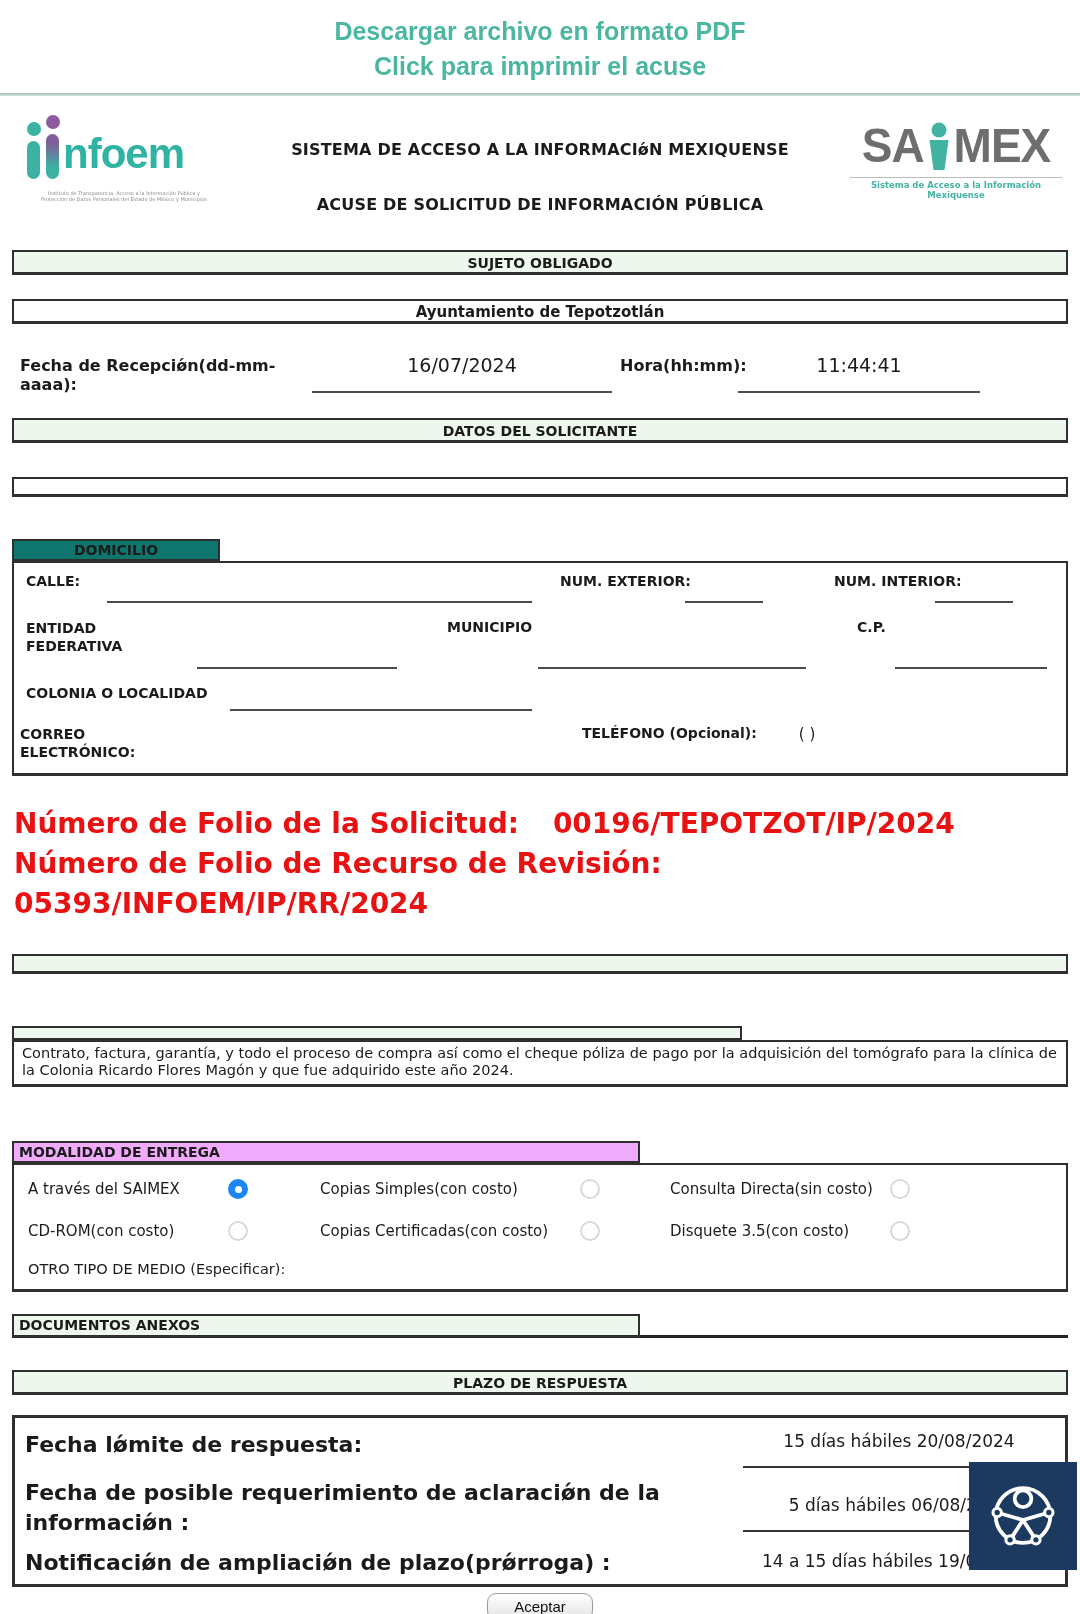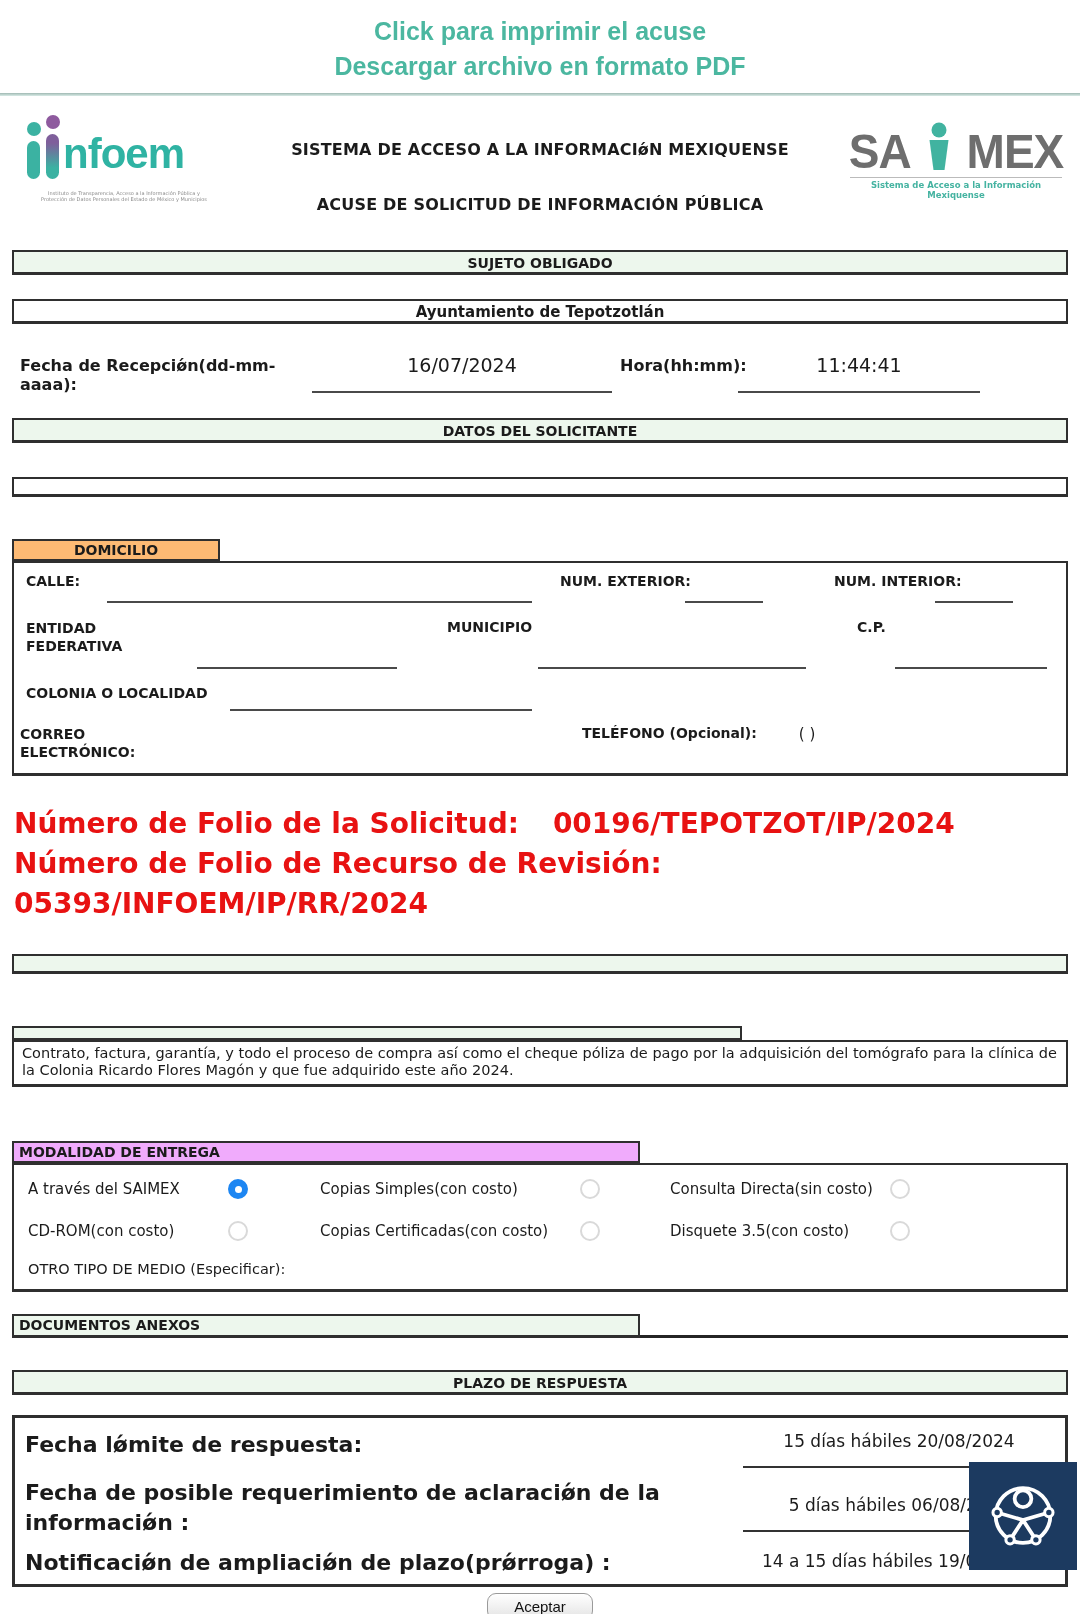--- a/index.html
+++ b/index.html
@@ -23,21 +23,21 @@
   .inf-stem.s1 { left:9px; top:27px; height:38px; }
   .inf-stem.s2 { left:28px; top:20px; height:45px; background:linear-gradient(#7f5f9b 20%, #3bb2a2 75%); }
   .inf-word { position:absolute; left:45px; top:16px; font-family:"Liberation Sans", sans-serif;
               font-weight:bold; font-size:42px; color:#2fb3a3; letter-spacing:-1px; line-height:48px; }
   .inf-caption { position:absolute; left:8px; top:76px; width:196px; font-size:5px; line-height:6px;
                  color:#8a8a8a; text-align:center; }
   .center-titles { flex:1; text-align:center; }
   .sys-title { margin-top:26px; font-weight:bold; font-size:16px; letter-spacing:.2px; }
   .acuse-title { margin-top:36px; font-weight:bold; font-size:16px; letter-spacing:.2px; }
   .saimex-logo { width:212px; text-align:center; padding-top:8px; }
-  .saimex-word { display:flex; justify-content:center; align-items:flex-end;gap:13px; }
+  .saimex-word { display:flex; justify-content:center; align-items:flex-start; }
   .saimex-txt { font-family:"Liberation Sans", sans-serif; font-weight:bold; font-size:46px;
                 color:#6e6e6e; letter-spacing:-1px; line-height:46px; transform:scaleY(1.05); }
   .saimex-person { margin:0 2px; }
   .saimex-caption { margin-top:3px; font-size:8.5px; font-weight:bold; color:#45b3a1;
                     border-top:1px solid #bbb; padding-top:2px; display:inline-block; }
 
   
   .gbar, .wbar { margin:0 12px; border:2px solid #2f2f2f; border-bottom-width:3px;
                  background:#edf7ed; text-align:center; font-weight:bold; font-size:14px;
                  line-height:20px; height:25px; padding-top:1px; }
@@ -50,21 +50,21 @@
   .bar-plazo { margin-top:32px; }
 
   
   .recep-row { display:flex; margin:30px 12px 0; align-items:flex-start; }
   .recep-l1 { font-weight:bold; font-size:16px; padding-left:8px; width:300px; padding-top:2px; }
   .recep-v1 { width:300px; text-align:center; font-size:19px; border-bottom:2px solid #4a4a4a; padding-bottom:15px; }
   .recep-l2 { font-weight:bold; font-size:16px; width:118px; margin-left:8px; padding-top:2px; }
   .recep-v2 { width:242px; text-align:center; font-size:19px; border-bottom:2px solid #4a4a4a; padding-bottom:15px; }
 
   
-  .dom-tab { margin:42px 0 0 12px; width:208px; height:22px; background:#fdba74; border:2px solid #2f2f2f;
+  .dom-tab { margin:42px 0 0 12px; width:208px; height:22px; background:#0f766e; border:2px solid #2f2f2f;
              text-align:center; font-weight:bold; font-size:14px; line-height:18px; }
   .dom-box { margin:0 12px; border:2px solid #2f2f2f; border-bottom-width:3px; padding:10px 0 12px; }
   .dom-box .lbl { font-weight:bold; font-size:14px; }
   .frow { display:flex; }
   .u { height:2px; background:#4a4a4a; }
   .r1 { padding-top:0;gap:24px; }
   .l-calle { margin-left:12px; width:510px; }
   .l-numext { width:250px; }
   .lines1 { margin-top:12px; }
   .u-calle { margin-left:93px; width:425px; }
@@ -147,22 +147,22 @@
   .a11y-widget { position:absolute; left:969px; top:1462px; width:108px; height:108px;
                  background:#1c3a60; display:flex; align-items:center; justify-content:center;
                  cursor:pointer; z-index:5; }
 </style>
 </head>
 <body>
 
 <div class="page">
 
   <div class="top-links">
+    <a class="top-link">Descargar archivo en formato PDF</a>
     <a class="top-link">Click para imprimir el acuse</a>
-    <a class="top-link">Descargar archivo en formato PDF</a>
   </div>
   <div class="top-divider"></div>
 
   <div class="header-row">
     <div class="infoem-logo">
       <span class="inf-dot teal"></span>
       <span class="inf-dot purple"></span>
       <span class="inf-stem s1"></span>
       <span class="inf-stem s2"></span>
       <span class="inf-word">nfoem</span>

